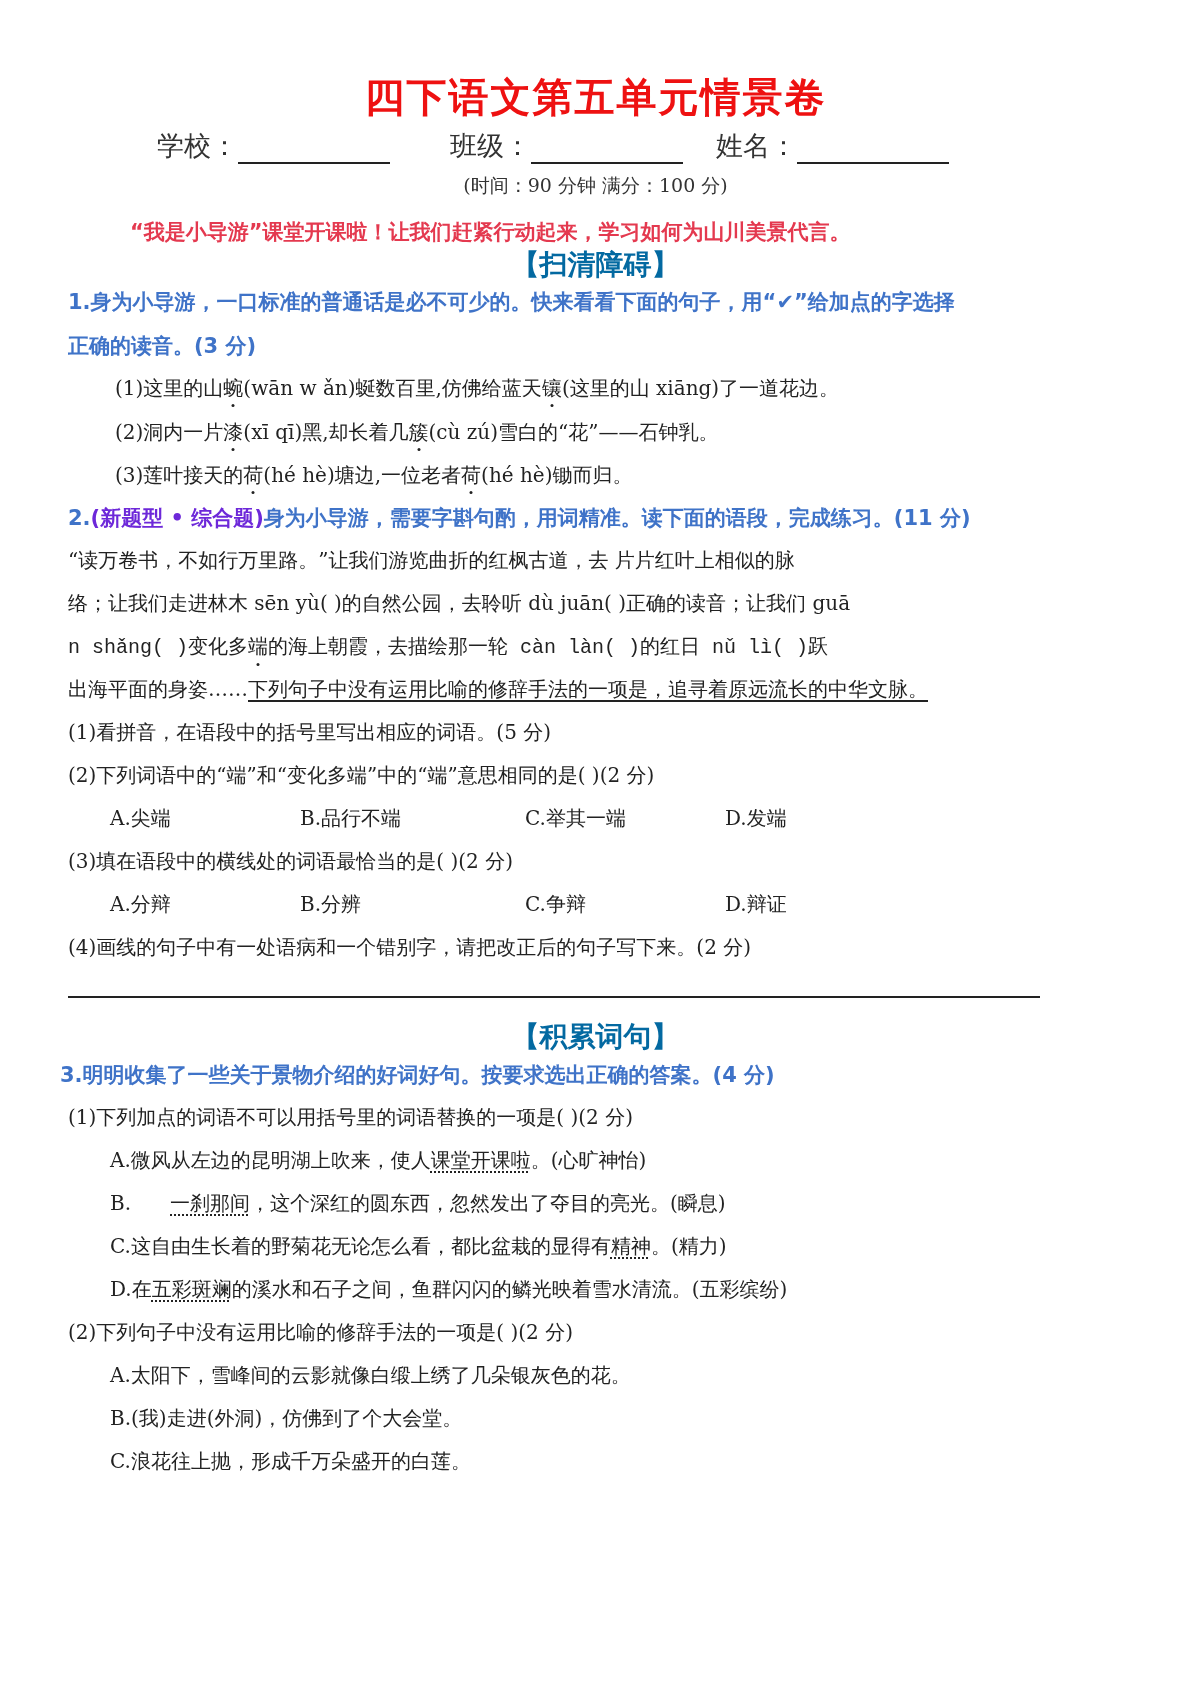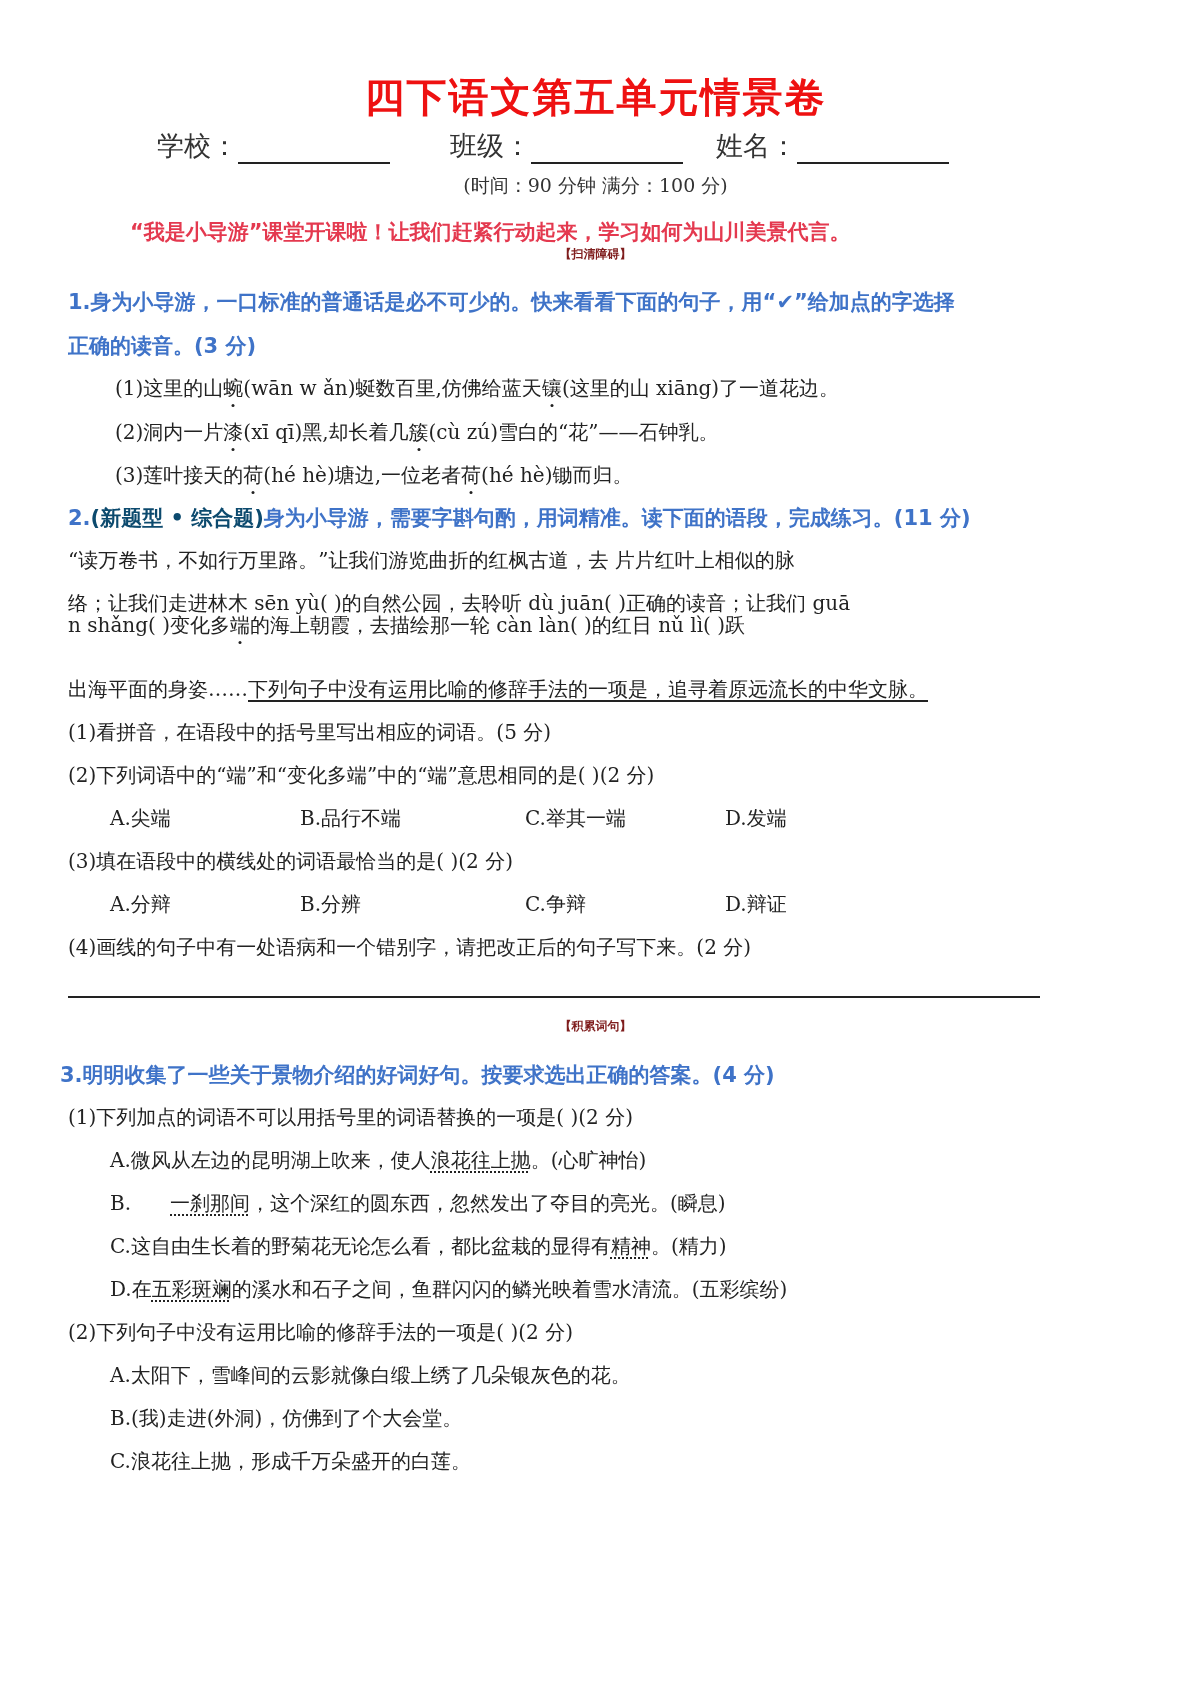--- a/index.html
+++ b/index.html
@@ -11,23 +11,23 @@
   .abs { position: absolute; white-space: nowrap; }
   .title {
     left: 0; width: 1191px; top: 70px; text-align: center;
     font-family: "DejaVu Sans", "Liberation Sans", sans-serif;
     font-size: 40px; font-weight: bold; color: #ee1111; letter-spacing: 2px;
   }
   .info-row { top: 128px; font-size: 27px; color: #333; }
   .blank { display: inline-block; border-bottom: 2px solid #222; height: 26px; vertical-align: bottom; }
   .meta { top: 173px; left: 0; width: 1191px; text-align: center; font-size: 19px; color: #333; }
   .intro { top: 218px; left: 130px; font-size: 21px; color: #e4394f; font-weight: bold; font-family: "DejaVu Sans", "Liberation Sans", sans-serif; }
-  .section-head { left: 0; width: 1191px; text-align: center; font-size: 12px; color: #7f1d1d; font-weight: bold; font-family: "DejaVu Sans", "Liberation Sans", sans-serif; }
+  .section-head { left: 0; width: 1191px; text-align: center; font-size: 28px; color: #0369a1; font-weight: bold; font-family: "DejaVu Sans", "Liberation Sans", sans-serif; }
   .q-blue { color: #3f73c8; font-size: 21px; font-weight: bold; font-family: "DejaVu Sans", "Liberation Sans", sans-serif; }
-  .q-orange { color: #0c4a6e; }
+  .q-orange { color: #6d28d9; }
   .line { font-size: 20px; color: #222; }
   .dot { position: relative; }
   .dot::after {
     content: ""; position: absolute; left: 50%; bottom: -7px;
     width: 3px; height: 3px; border-radius: 50%; background: #222; transform: translateX(-50%);
   }
   .underline { text-decoration: underline; text-underline-offset: 4px; }
 </style>
 </head>
 <body>
@@ -61,21 +61,21 @@
 <div class="abs line" style="top:462px; left:115px;">
   <span>(3)莲叶接天的</span><span class="dot">荷</span><span>(hé   hè)塘边,一位老者</span><span class="dot">荷</span><span>(hé   hè)锄而归。</span>
 </div>
 
 <div class="abs q-blue" style="top:504px; left:68px;">
   <span style="color:#3f73c8;">2.</span><span class="q-orange">(新题型 • 综合题)</span><span>身为小导游，需要字斟句酌，用词精准。读下面的语段，完成练习。(11 分)</span>
 </div>
 
 <div class="abs line" style="top:547px; left:68px;">“读万卷书，不如行万里路。”让我们游览曲折的红枫古道，去            片片红叶上相似的脉</div>
 <div class="abs line" style="top:590px; left:68px;">络；让我们走进林木 sēn yù(          )的自然公园，去聆听 dù  juān(          )正确的读音；让我们 guā</div>
-<div class="abs line" style="top:612px; left:68px;">
+<div class="abs line" style="top:633px; left:68px;font-family:Liberation Mono, monospace;">
   <span>n  shǎng(          )变化多</span><span class="dot">端</span><span>的海上朝霞，去描绘那一轮 càn làn(          )的红日 nǔ lì(          )跃</span>
 </div>
 <div class="abs line" style="top:676px; left:68px;">
   <span>出海平面的身姿……</span><span class="underline">下列句子中没有运用比喻的修辞手法的一项是，追寻着原远流长的中华文脉。</span>
 </div>
 
 <div class="abs line" style="top:719px; left:68px;">(1)看拼音，在语段中的括号里写出相应的词语。(5 分)</div>
 <div class="abs line" style="top:762px; left:68px;">(2)下列词语中的“端”和“变化多端”中的“端”意思相同的是(        )(2 分)</div>
 <div class="abs line" style="top:805px; left:110px;">A.尖端</div>
 <div class="abs line" style="top:805px; left:300px;">B.品行不端</div>
@@ -91,21 +91,21 @@
 <div class="abs line" style="top:934px; left:68px;">(4)画线的句子中有一处语病和一个错别字，请把改正后的句子写下来。(2 分)</div>
 
 <div class="abs" style="top:996px; left:68px; width:972px; border-top:2px solid #222;"></div>
 
 <div class="abs section-head" style="top:1018px;">【积累词句】</div>
 
 <div class="abs q-blue" style="top:1061px; left:60px;">3.明明收集了一些关于景物介绍的好词好句。按要求选出正确的答案。(4 分)</div>
 <div class="abs line" style="top:1104px; left:68px;">(1)下列加点的词语不可以用括号里的词语替换的一项是(        )(2 分)</div>
 
 <div class="abs line" style="top:1147px; left:110px;">
-  <span>A.微风从左边的昆明湖上吹来，使人</span><span class="underline" style="text-decoration-style:dotted;">浪花往上抛</span><span>。(心旷神怡)</span>
+  <span>A.微风从左边的昆明湖上吹来，使人</span><span class="underline" style="text-decoration-style:dotted;">课堂开课啦</span><span>。(心旷神怡)</span>
 </div>
 <div class="abs line" style="top:1190px; left:110px;">
   <span>B.</span><span class="underline" style="text-decoration-style:dotted;margin-left:39px;">一刹那间</span><span>，这个深红的圆东西，忽然发出了夺目的亮光。(瞬息)</span>
 </div>
 <div class="abs line" style="top:1233px; left:110px;">
   <span>C.这自由生长着的野菊花无论怎么看，都比盆栽的显得有</span><span class="underline" style="text-decoration-style:dotted;">精神</span><span>。(精力)</span>
 </div>
 <div class="abs line" style="top:1276px; left:110px;">
   <span>D.在</span><span class="underline" style="text-decoration-style:dotted;">五彩斑斓</span><span>的溪水和石子之间，鱼群闪闪的鳞光映着雪水清流。(五彩缤纷)</span>
 </div>

